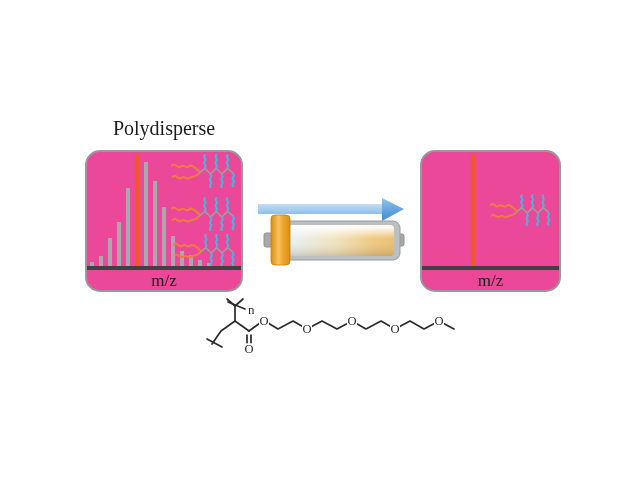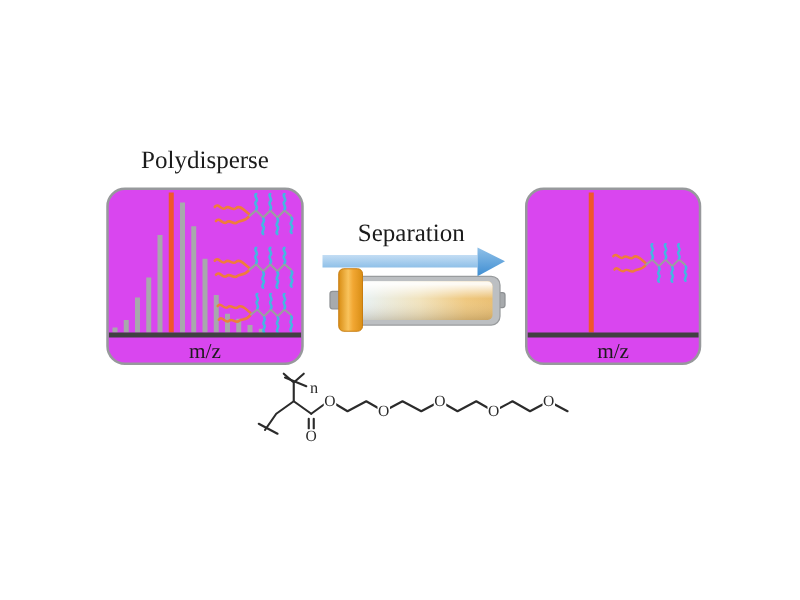--- a/index.html
+++ b/index.html
@@ -1,19 +1,19 @@
 <!DOCTYPE html>
 <html style="--accent-orange: #f1572b; --bar-gray: #a7a9ac; --squiggle-orange: #ef7c3c; --squiggle-blue: #45b6e2; --backbone-gray: #9b9ea1; --axis-line: #414042; --box-border: #97999c; --title-text: #1b1b1b; --structure-ink: #2b2b2b; --arrow-blue-light: #c3ddf4; --arrow-blue-mid: #8fc0e8; --arrow-blue-dark: #3f8ed2; --column-gray: #bcbfc2; --column-cap-orange: #f2a733; --column-bed-left: #e8f2f6; --column-bed-right: #eabf72;"><head>
 <meta charset="utf-8">
 <style>
   html,body{margin:0;padding:0;background:#ffffff;}
   #stage{position:relative;width:640px;height:412px;background:#ffffff;overflow:hidden;
          font-family:"Liberation Serif","DejaVu Serif",serif;color:var(--title-text,#1b1b1b);}
   .panel{position:absolute;width:158px;height:142px;box-sizing:border-box;
-         border:2px solid var(--box-border,#97999c);border-radius:15px;background:#d946ef;overflow:hidden;}
+         border:2px solid var(--box-border,#97999c);border-radius:15px;background:#ec4899;overflow:hidden;}
   #panel-right{width:141px;}
   .panel-title{position:absolute;height:24px;font-size:20px;text-align:center;line-height:24px;}
   .bars{position:absolute;bottom:24px;display:flex;align-items:flex-end;gap:5px;}
   .bar{width:4px;background:var(--bar-gray,#a7a9ac);}
   .bar.highlight{background:var(--accent-orange,#f1572b);}
   .axis-line{position:absolute;left:0;right:0;bottom:20px;height:4px;background:var(--axis-line,#414042);}
   .axis-label{position:absolute;left:0;right:0;bottom:0;height:19px;text-align:center;
               font-size:17px;line-height:19px;}
   .cartoon{position:absolute;}
   #separation-label{position:absolute;left:244px;top:175px;width:170px;text-align:center;
@@ -75,21 +75,20 @@
     <svg class="cartoon" style="left:82px;top:45px;" width="68" height="40">
         <use href="#polymer-molecule"></use>
       </svg>
     <svg class="cartoon" style="left:84px;top:82px;" width="66" height="38">
         <use href="#polymer-molecule"></use>
       </svg>
     <div class="axis-line"></div>
     <div class="axis-label">m/z</div>
   </div>
 
-  <div id="separation-label">Separation</div>
 
   <svg id="separation-arrow" width="150" height="28" viewBox="0 0 150 28">
     <defs>
       <linearGradient id="shaftGrad" x1="0" y1="0" x2="0" y2="1">
         <stop offset="0" style="stop-color:var(--arrow-blue-light)"></stop>
         <stop offset="1" style="stop-color:var(--arrow-blue-mid)"></stop>
       </linearGradient>
       <linearGradient id="headGrad" x1="0" y1="0" x2="0" y2="1">
         <stop offset="0" style="stop-color:var(--arrow-blue-mid)"></stop>
         <stop offset="1" style="stop-color:var(--arrow-blue-dark)"></stop>

